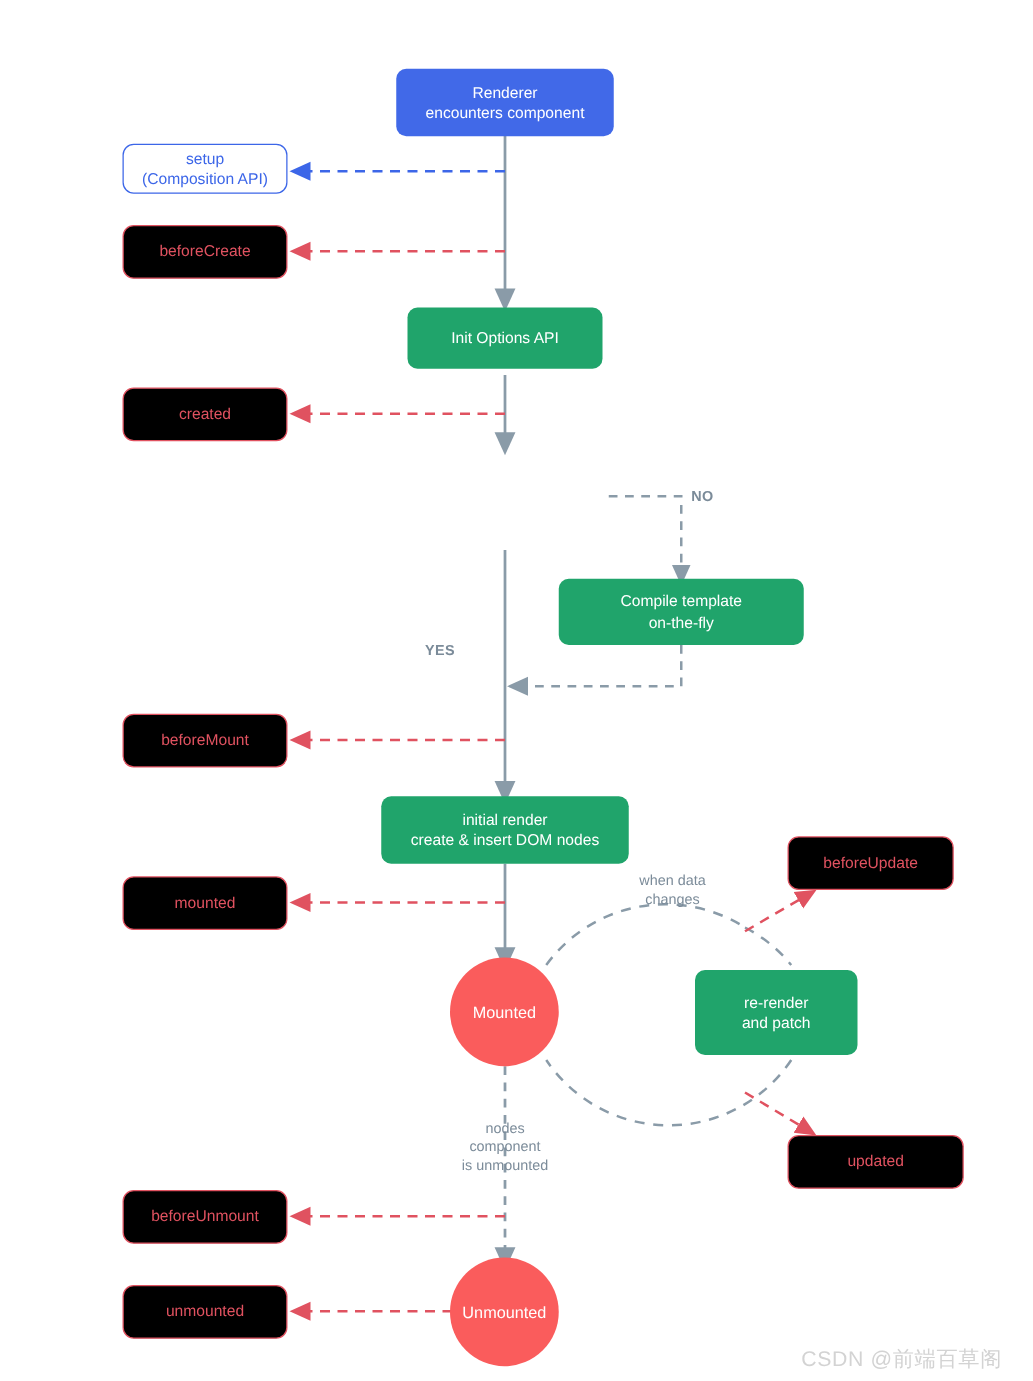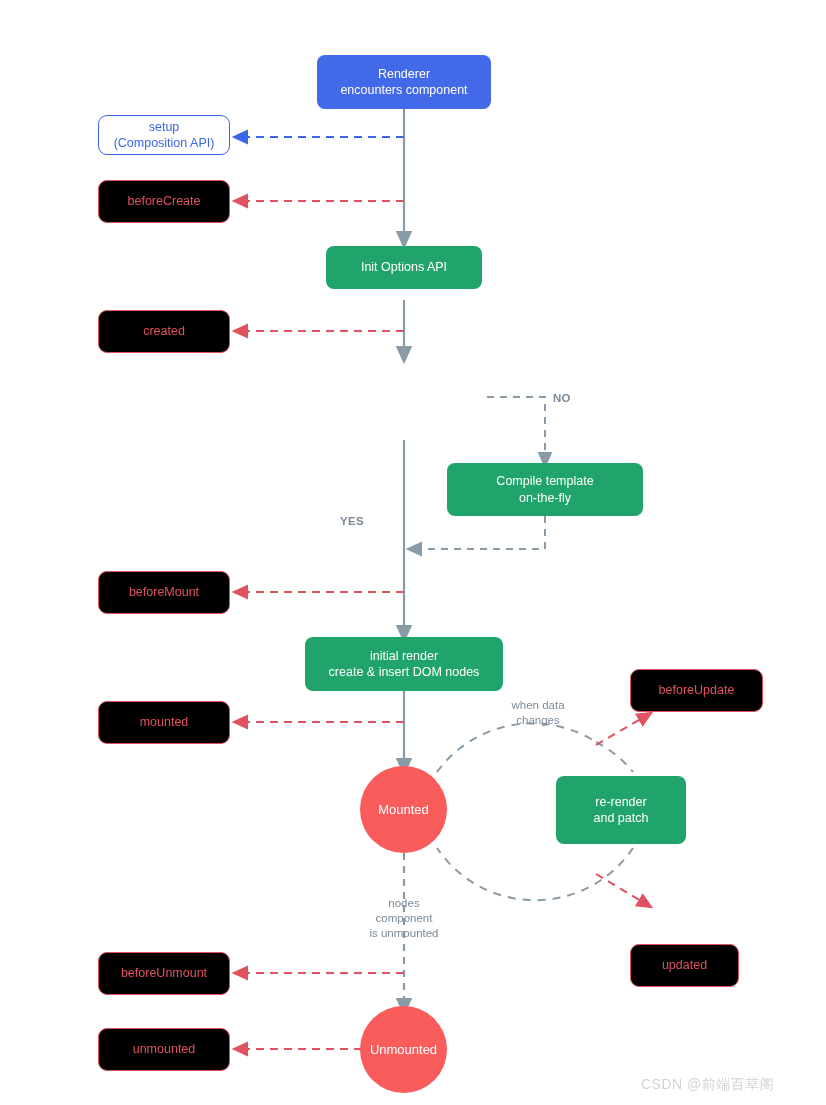--- a/index.html
+++ b/index.html
@@ -32,21 +32,21 @@
     background:#8e56bd;
     clip-path:polygon(50% 0%,100% 50%,50% 100%,0% 50%);}
   .diamond-text{position:absolute;left:0;top:0;width:100%;height:100%;
     display:flex;align-items:center;justify-content:center;text-align:center;
     color:#ffffff;font-size:12.5px;line-height:1.3;}
 
   .edge-label{position:absolute;color:#7b8b99;font-size:11.5px;
     text-align:center;line-height:1.3;font-weight:400;}
   .edge-label.bold{font-weight:700;font-size:11.5px;letter-spacing:.3px;}
 
-  .watermark{position:absolute;color:#d3d3d3;font-size:14px;letter-spacing:.5px;}
+  .watermark{position:absolute;color:#d3d3d3;font-size:17px;letter-spacing:.5px;}
 </style>
 </head>
 <body>
 
 <div id="canvas">
 
   <svg class="edges" viewBox="0 0 826 1105">
     <defs>
       <marker id="arrowGray" markerWidth="9" markerHeight="9" refX="4.2" refY="4.5" orient="auto">
         <path d="M0,0.7 L8.4,4.5 L0,8.3 z" fill="#8a9ba8"></path>
@@ -103,21 +103,21 @@
 
   <div class="node hook-blue" style="left:98px;top:115px;width:132px;height:40px;flex-direction:column;">
     <span>setup</span>
     <span>(Composition API)</span>
   </div>
 
   <div class="node hook" style="left:98px;top:180px;width:132px;height:43px;">
     <span>beforeCreate</span>
   </div>
 
-  <div class="node node-fill node-green" style="left:326px;top:246px;width:156px;height:43px;">
+  <div class="node node-fill node-green" style="left:326px;top:246px;width:156px;height:49px;">
     <span>Init Options API</span>
   </div>
 
   <div class="node hook" style="left:98px;top:310px;width:132px;height:43px;">
     <span>created</span>
   </div>
 
 
   <div class="edge-label bold" style="left:553px;top:391px;width:40px;text-align:left;">
     <span>NO</span>
@@ -156,21 +156,21 @@
 
   <div class="node circle" style="left:360px;top:766px;width:87px;height:87px;">
     <span>Mounted</span>
   </div>
 
   <div class="node node-fill node-green" style="left:556px;top:776px;width:130px;height:68px;flex-direction:column;">
     <span>re-render</span>
     <span>and patch</span>
   </div>
 
-  <div class="node hook" style="left:630px;top:908px;width:109px;height:43px;margin-top:36px;">
+  <div class="node hook" style="left:630px;top:908px;width:141px;height:43px;">
     <span>updated</span>
   </div>
 
   <div class="edge-label" style="left:352px;top:896px;width:104px;">
     <div>nodes</div>
     <div>component</div>
     <div>is unmounted</div>
   </div>
 
   <div class="node hook" style="left:98px;top:952px;width:132px;height:43px;">

